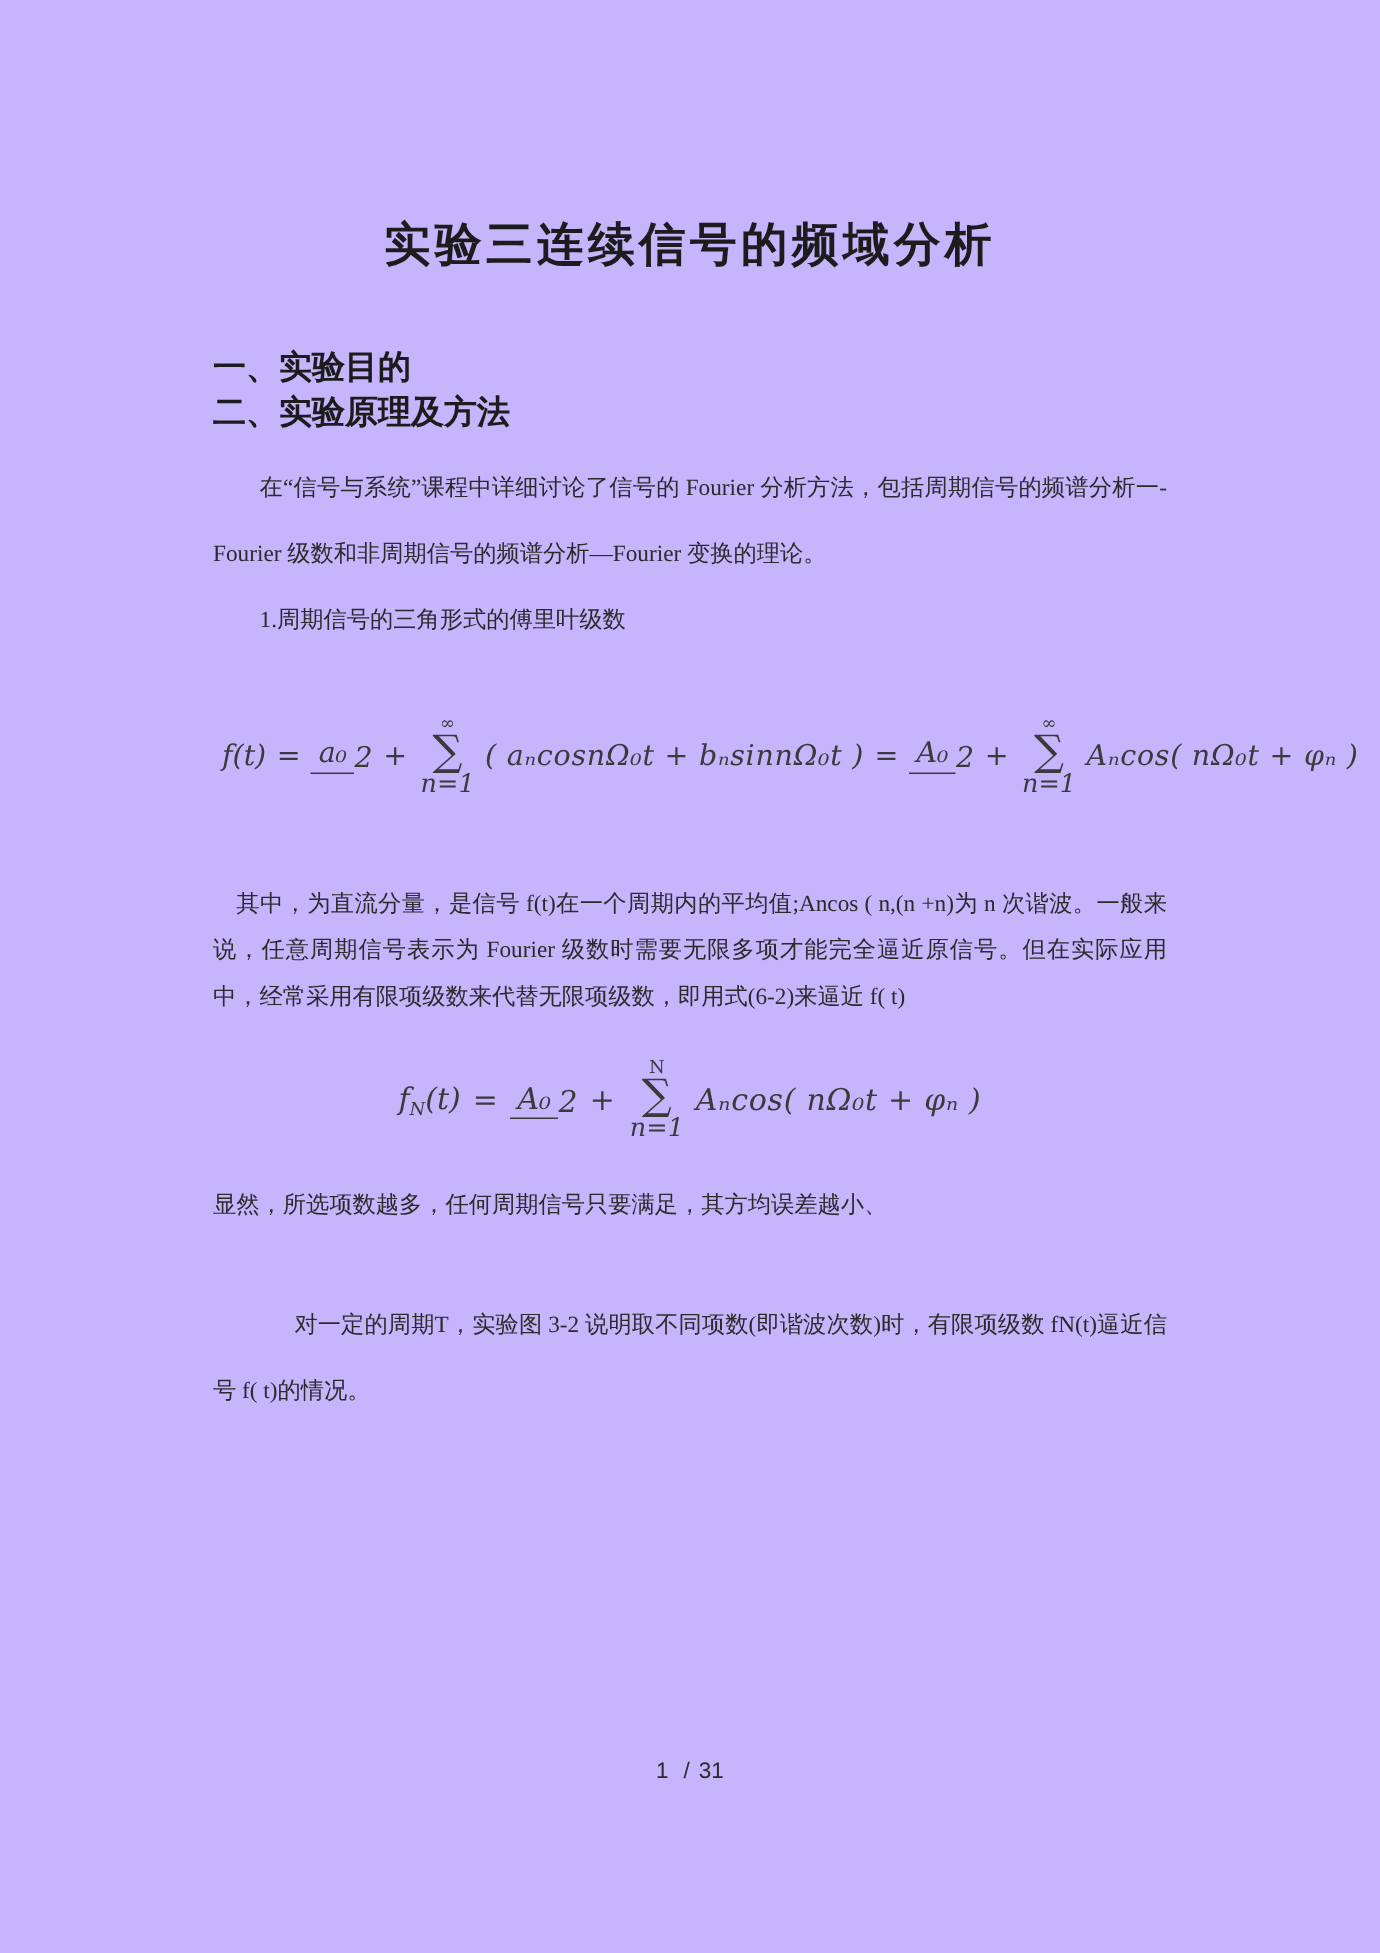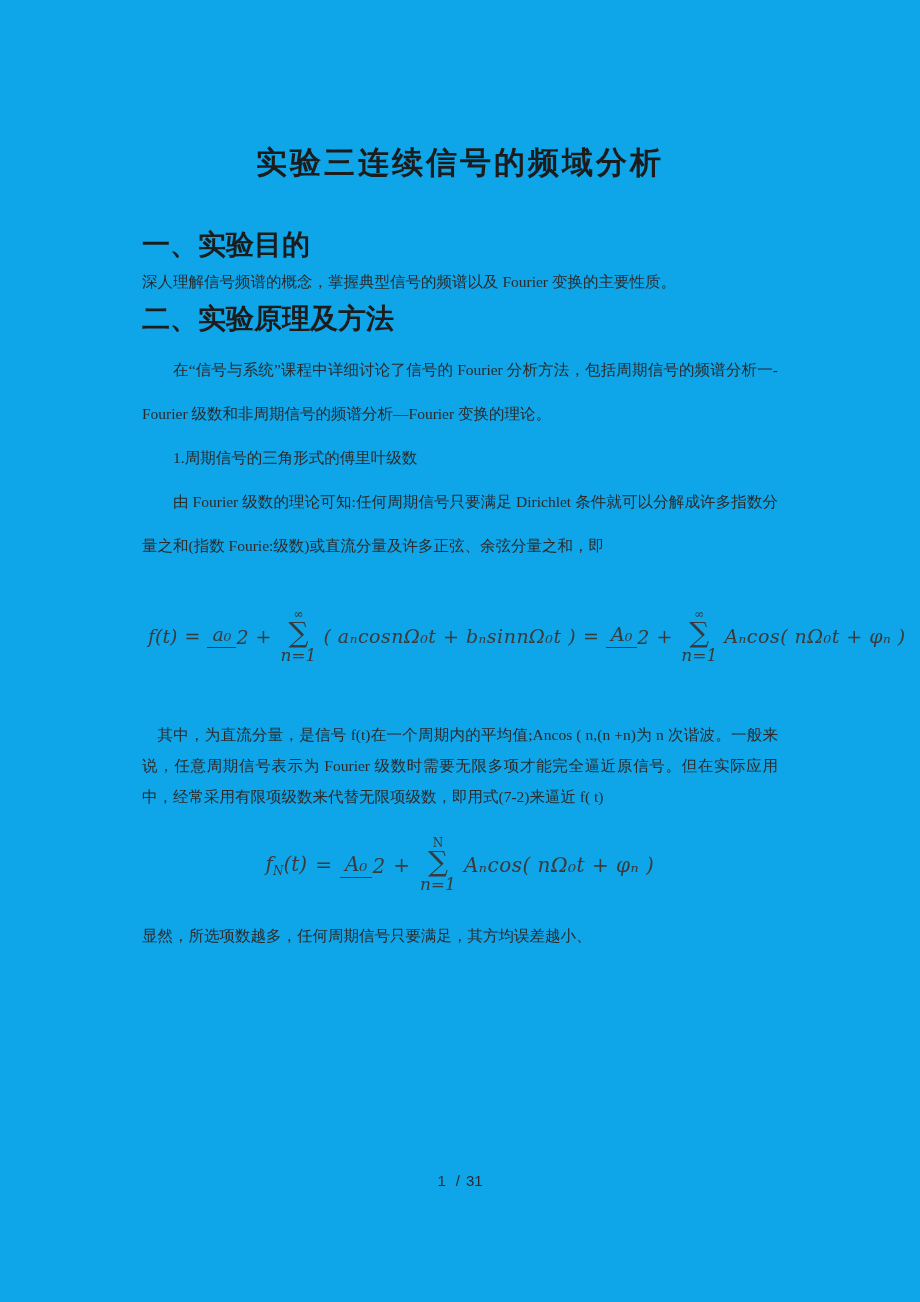--- a/index.html
+++ b/index.html
@@ -8,39 +8,39 @@
     width: 920px;
     height: 1302px;
     font-family: "Liberation Serif", "DejaVu Serif", serif;
     color: #262626;
     position: relative;
     overflow: hidden;
   }
   .page {
     width: 920px;
     height: 1302px;
-    background: #0ea5e9;
+    background: #c4b5fd;
     position: relative;
   }
   .content {
     padding: 142px 142px 0 142px;
   }
   .doc-title {
     text-align: center;
     font-family: "Liberation Sans", "DejaVu Sans", sans-serif;
     font-weight: bold;
     font-size: 31px;
     letter-spacing: 3px;
     line-height: 42px;
     color: #1c1c1c;
   }
   .section-heading {
     font-family: "Liberation Sans", "DejaVu Sans", sans-serif;
     font-weight: bold;
-    font-size: 28px;
+    font-size: 22px;
     line-height: 30px;
     color: #1c1c1c;
   }
   .sh-1 { margin-top: 46px; }
   .sh-2 { }
   .para {
     font-size: 15.5px;
     line-height: 44px;
     text-align: justify;
     color: #2b2b2b;
@@ -125,27 +125,25 @@
 </head>
 <body>
 
 <div class="page">
   <div class="content">
 
     <h1 class="doc-title">实验三连续信号的频域分析</h1>
 
     <h2 class="section-heading sh-1">一、实验目的</h2>
 
-    <p class="para">深人理解信号频谱的概念，掌握典型信号的频谱以及 Fourier 变换的主要性质。</p>
 
     <h2 class="section-heading sh-2">二、实验原理及方法</h2>
 
     <p class="para mt-md indent-2">在“信号与系统”课程中详细讨论了信号的 Fourier 分析方法，包括周期信号的频谱分析一-Fourier 级数和非周期信号的频谱分析—Fourier 变换的理论。</p>
     <p class="para indent-2">1.周期信号的三角形式的傅里叶级数</p>
-    <p class="para indent-2">由 Fourier 级数的理论可知:任何周期信号只要满足 Dirichlet 条件就可以分解成许多指数分量之和(指数 Fourie:级数)或直流分量及许多正弦、余弦分量之和，即</p>
 
     <div class="formula formula-1">
       <span class="f-var">f(t)</span>
       <span class="f-op">=</span>
       <span class="frac">
         <span class="num">a₀</span>
         <span class="den">2</span>
       </span>
       <span class="f-op">+</span>
       <span class="sigma">
@@ -161,38 +159,39 @@
       </span>
       <span class="f-op">+</span>
       <span class="sigma">
         <span class="s-sup">∞</span>
         <span class="s-sym">∑</span>
         <span class="s-sub">n=1</span>
       </span>
       <span class="f-term">Aₙcos( nΩ₀t + φₙ )</span>
     </div>
 
-    <p class="para tight indent-1">其中，为直流分量，是信号 f(t)在一个周期内的平均值;Ancos ( n,(n +n)为 n 次谐波。一般来说，任意周期信号表示为 Fourier 级数时需要无限多项才能完全逼近原信号。但在实际应用中，经常采用有限项级数来代替无限项级数，即用式(7-2)来逼近 f( t)</p>
+    <p class="para tight indent-1">其中，为直流分量，是信号 f(t)在一个周期内的平均值;Ancos ( n,(n +n)为 n 次谐波。一般来说，任意周期信号表示为 Fourier 级数时需要无限多项才能完全逼近原信号。但在实际应用中，经常采用有限项级数来代替无限项级数，即用式(6-2)来逼近 f( t)</p>
 
     <div class="formula formula-2">
       <span class="f-var"><span>f</span><span class="f-sub">N</span><span>(t)</span></span>
       <span class="f-op">=</span>
       <span class="frac">
         <span class="num">A₀</span>
         <span class="den">2</span>
       </span>
       <span class="f-op">+</span>
       <span class="sigma">
         <span class="s-sup">N</span>
         <span class="s-sym">∑</span>
         <span class="s-sub">n=1</span>
       </span>
       <span class="f-term">Aₙcos( nΩ₀t + φₙ )</span>
     </div>
 
     <p class="para after-f2">显然，所选项数越多，任何周期信号只要满足，其方均误差越小、</p>
+    <p class="para last-para indent-4">对一定的周期T，实验图 3-2 说明取不同项数(即谐波次数)时，有限项级数 fN(t)逼近信号 f( t)的情况。</p>
 
   </div>
 
   <div class="footer">
     <span class="f-page">1</span><span class="f-sep">/</span><span class="f-total">31</span>
   </div>
 </div>
 
 </body></html>

